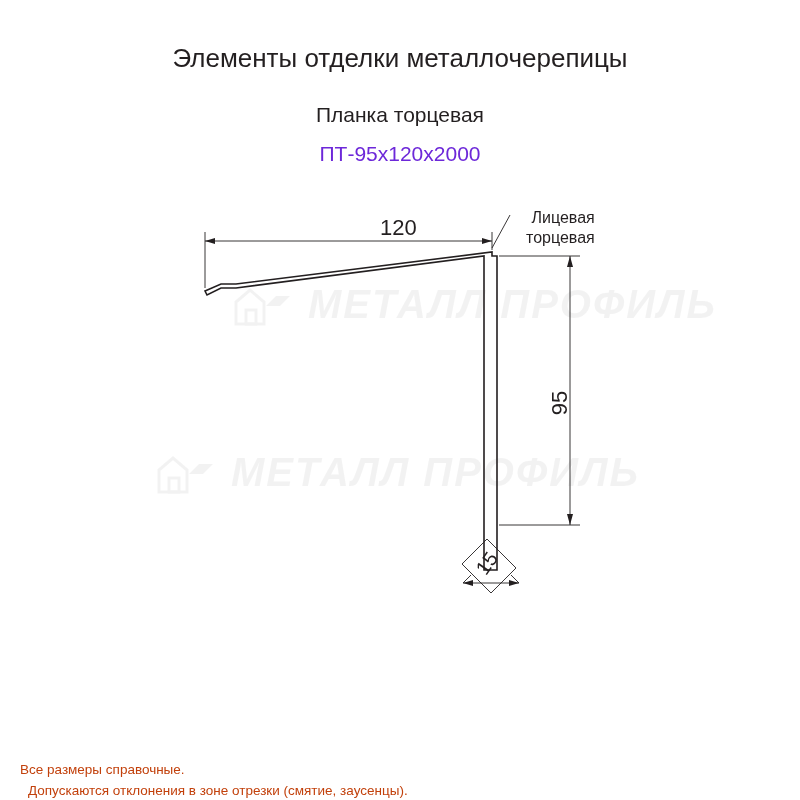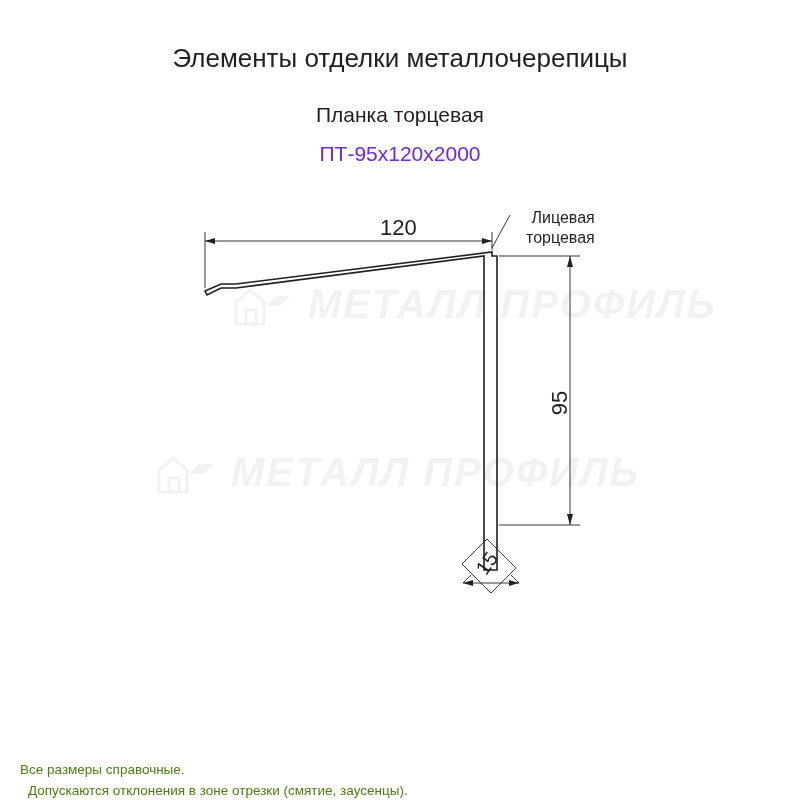--- a/index.html
+++ b/index.html
@@ -42,21 +42,21 @@
     top: 142px;
     width: 800px;
     text-align: center;
     font-size: 21px;
     color: #6d28d9;
   }
   .footnote {
     position: absolute;
     left: 20px;
     font-size: 13.5px;
-    color: #4d7c0f;
+    color: #c2410c;
     white-space: nowrap;
   }
   .footnote.l1 { top: 762px; }
   .footnote.l2 { top: 783px; margin-left: 8px; }
 
   .drawing {
     position: absolute;
     left: 0;
     top: 0;
     width: 800px;

